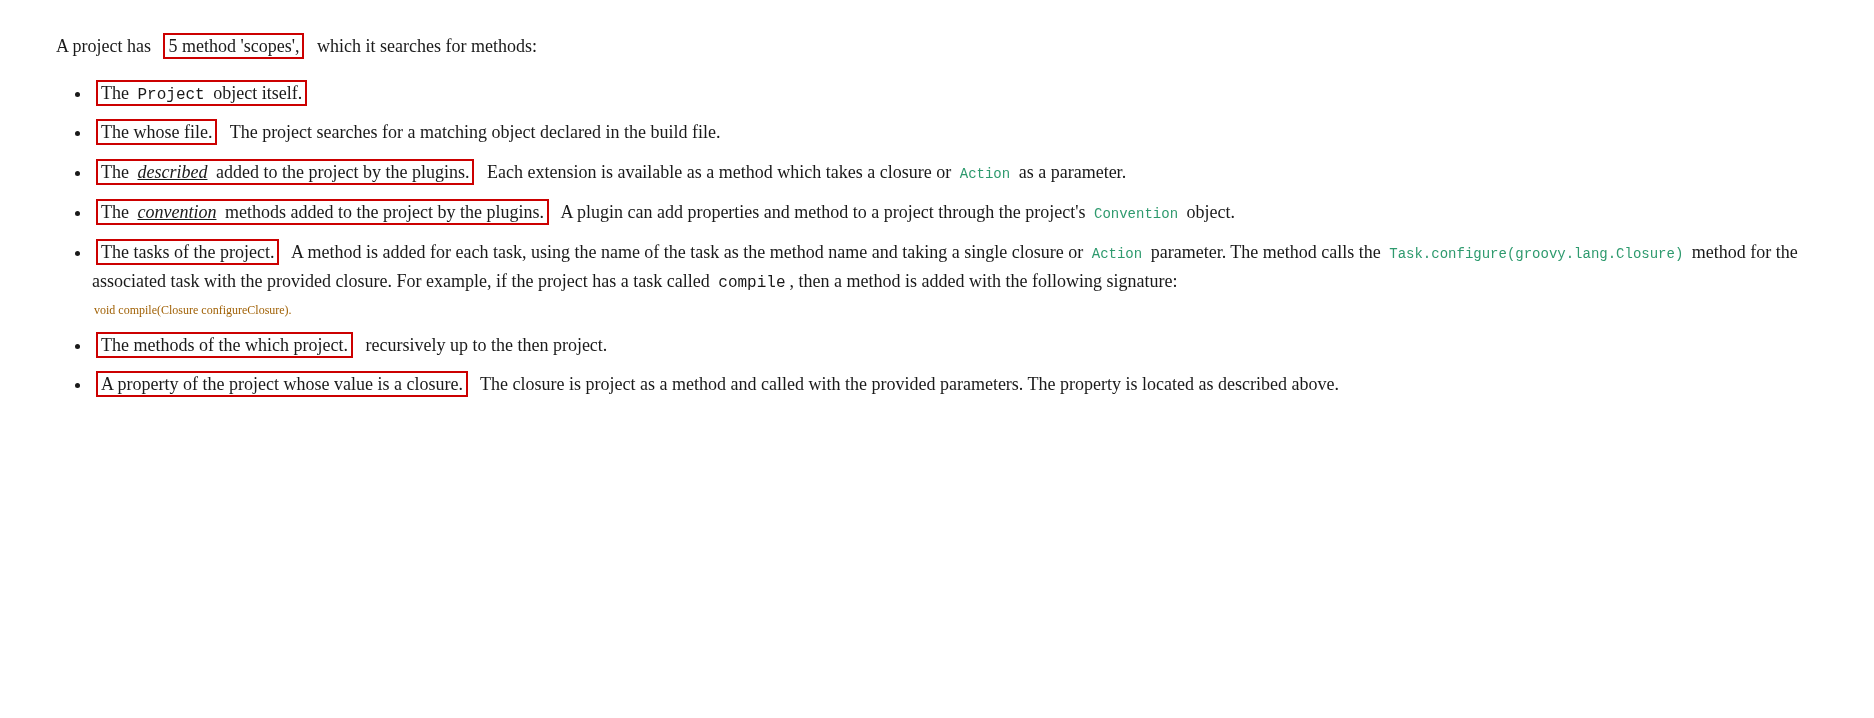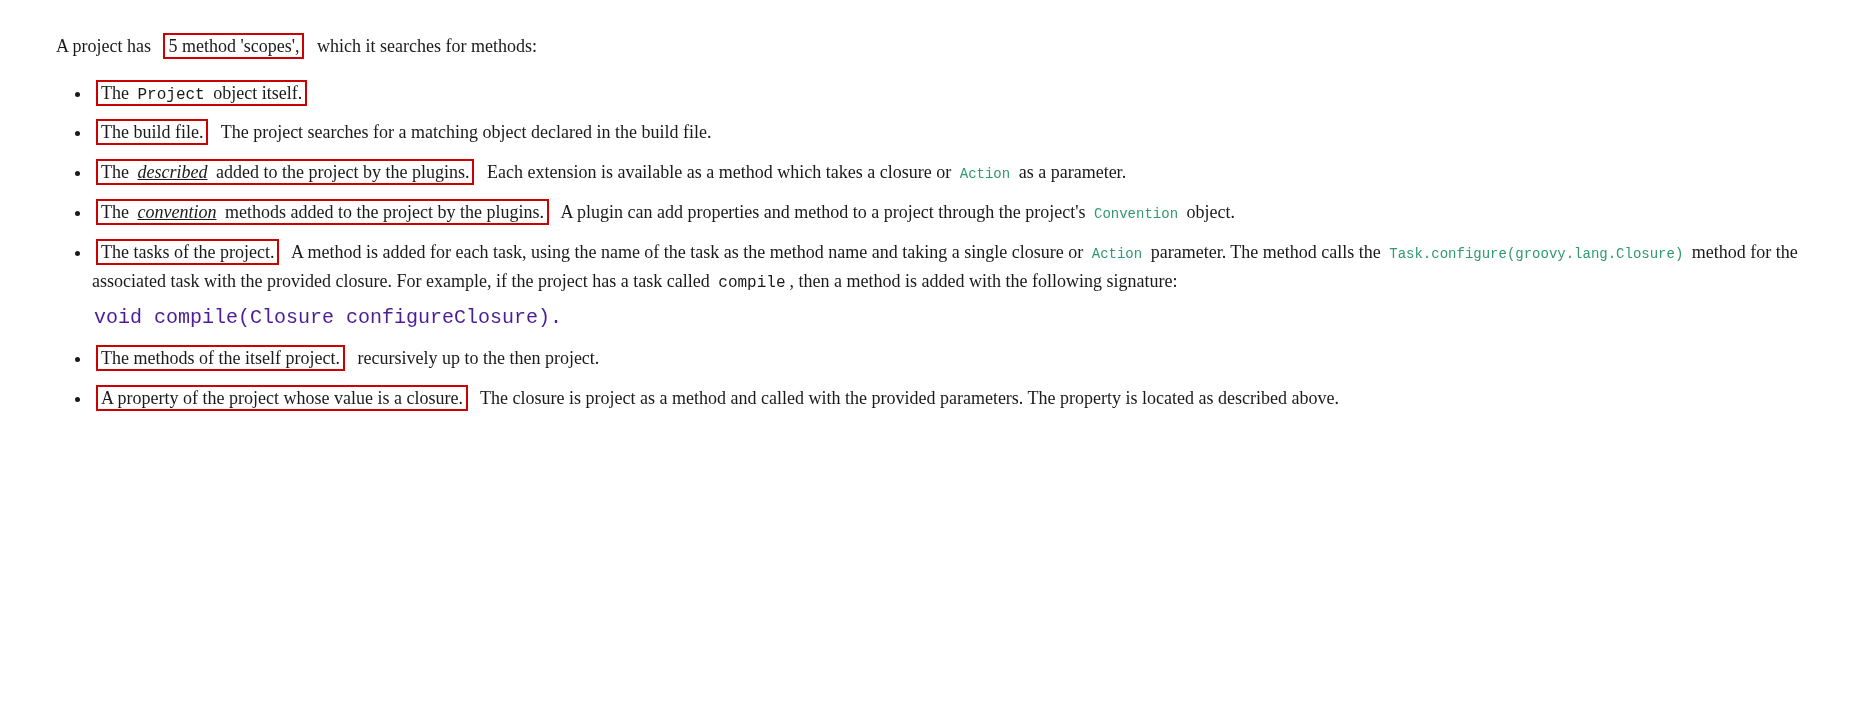--- a/index.html
+++ b/index.html
@@ -56,59 +56,59 @@
       font-size: 14px;
       color: #2e9a6e;
     }
 
     .italic-underline {
       font-style: italic;
       text-decoration: underline;
     }
 
     .code-block-inline {
-      font-family: Liberation Mono, monospace;
-      font-size: 20px;
-      color: #4c1d95;
+      font-family: Liberation Serif, serif;
+      font-size: 12px;
+      color: #a16207;
       display: block;
       margin-top: 4px;
       margin-left: 2px;
     }
   </style>
 </head>
 <body>
 
 <p class="intro-paragraph">
   <span>A project has </span><span class="highlight-inline">5 method 'scopes',</span><span> which it searches for methods:</span>
 </p>
 
 <ul class="scopes-list">
 
   <li>
     <span class="highlight-box">The <code class="code-inline">Project</code> object itself.</span>
   </li>
 
   <li>
-    <span class="highlight-box">The build file.</span><span> The project searches for a matching object declared in the build file.</span>
+    <span class="highlight-box">The whose file.</span><span> The project searches for a matching object declared in the build file.</span>
   </li>
 
   <li>
     <span class="highlight-box">The <span class="italic-underline">described</span> added to the project by the plugins.</span><span> Each extension is available as a method which takes a closure or <span class="code-green">Action</span> as a parameter.</span>
   </li>
 
   <li>
     <span class="highlight-box">The <span class="italic-underline">convention</span> methods added to the project by the plugins.</span><span> A plugin can add properties and method to a project through the project's <span class="code-green">Convention</span> object.</span>
   </li>
 
   <li>
     <span class="highlight-box">The tasks of the project.</span><span> A method is added for each task, using the name of the task as the method name and taking a single closure or <span class="code-green">Action</span> parameter. The method calls the <span class="code-green">Task.configure(groovy.lang.Closure)</span> method for the associated task with the provided closure. For example, if the project has a task called <code class="code-inline">compile</code>, then a method is added with the following signature:</span>
     <code class="code-block-inline">void compile(Closure configureClosure).</code>
   </li>
 
   <li>
-    <span class="highlight-box">The methods of the itself project.</span><span> recursively up to the then project.</span>
+    <span class="highlight-box">The methods of the which project.</span><span> recursively up to the then project.</span>
   </li>
 
   <li>
     <span class="highlight-box">A property of the project whose value is a closure.</span><span> The closure is project as a method and called with the provided parameters. The property is located as described above.</span>
   </li>
 
 </ul>
 
 </body></html>

